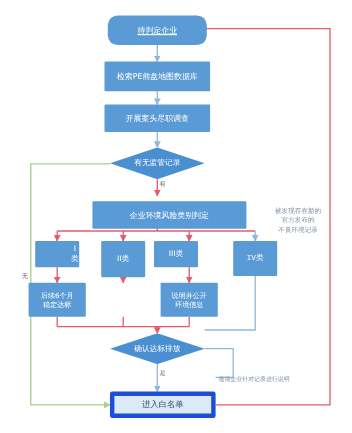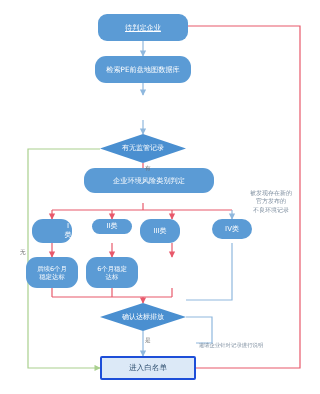--- a/index.html
+++ b/index.html
@@ -18,25 +18,25 @@
     display:flex;align-items:center;justify-content:center;
     text-align:center;
     color:#ffffff;
     background:#5B9BD5;
     line-height:1.25;
     letter-spacing:0;
     white-space:pre-line;
     z-index:3;
   }
   .node.rounded{border-radius:9px;text-decoration:underline;}
-  .node.rect{border-radius:11px;}
+  .node.rect{border-radius:1px;}
   .node.final{
     background:#DCE9F7;
     color:#2f4f6f;
-    border:2px solid #1d4ed8;
+    border:4px solid #1d4ed8;
     border-radius:2px;
   }
   .diamond-wrap{position:absolute;z-index:3;}
   .diamond-shape{
     position:absolute;left:0;top:0;width:100%;height:100%;
     background:#4A8FD0;
     clip-path:polygon(50% 0%,100% 50%,50% 100%,0% 50%);
   }
   .diamond-label{
     position:absolute;left:0;top:0;width:100%;height:100%;
@@ -117,52 +117,55 @@
   </svg>
 
   <div class="node rounded" style="left:98px;top:14px;width:90px;height:27px;font-size:7.2px;">
     <span>待判定企业</span>
   </div>
 
   <div class="node rect" style="left:95px;top:56px;width:96px;height:27px;font-size:7.2px;">
     <span>检索PE前盘地图数据库</span>
   </div>
 
+  <div class="node rect" style="left:95px;top:95px;width:96px;height:25px;font-size:7.2px;">
+    <span>开展案头尽职调查</span>
+  </div>
 
   <div class="diamond-wrap" style="left:100px;top:134px;width:86px;height:29px;">
     <div class="diamond-shape"></div>
     <div class="diamond-label" style="font-size:7px;">
       <span>有无监管记录</span>
     </div>
   </div>
 
-  <div class="node rect" style="left:84px;top:168px;width:130px;height:25px;font-size:7.2px;">
+  <div class="node rect" style="left:84px;top:183px;width:140px;height:25px;font-size:7.2px;">
     <span>企业环境风险类别判定</span>
   </div>
 
   <div class="node rect" style="left:32px;top:219px;width:40px;height:24px;font-size:7px;padding-left:32px;">
     <span>I类</span>
   </div>
-  <div class="node rect" style="left:92px;top:219px;width:40px;height:15px;font-size:7px;">
+  <div class="node rect" style="left:92px;top:219px;width:40px;height:33px;font-size:7px;">
     <span>II类</span>
   </div>
   <div class="node rect" style="left:140px;top:219px;width:40px;height:24px;font-size:7px;">
     <span>III类</span>
   </div>
-  <div class="node rect" style="left:212px;top:219px;width:40px;height:20px;font-size:7px;">
+  <div class="node rect" style="left:212px;top:219px;width:40px;height:32px;font-size:7px;font-family:Liberation Mono, monospace;">
     <span>IV类</span>
   </div>
 
   <div class="node rect" style="left:26px;top:257px;width:52px;height:31px;font-size:6.4px;justify-content:center;">
     <span>后续6个月
 稳定达标</span>
   </div>
-  <div class="node rect" style="left:86px;top:257px;width:52px;height:31px;font-size:6.4px;">
-    <span>6个月稳定
-达标</span>
+  <div class="node rect" style="left:146px;top:257px;width:52px;height:31px;font-size:6.4px;">
+    <span>说明并公开
+环境信息</span>
   </div>
 
   <div class="diamond-wrap" style="left:100px;top:303px;width:86px;height:28px;">
     <div class="diamond-shape"></div>
     <div class="diamond-label" style="font-size:7px;">
       <span>确认达标排放</span>
     </div>
   </div>
 
   <div class="node final" style="left:100px;top:356px;width:96px;height:24px;font-size:7.6px;">

